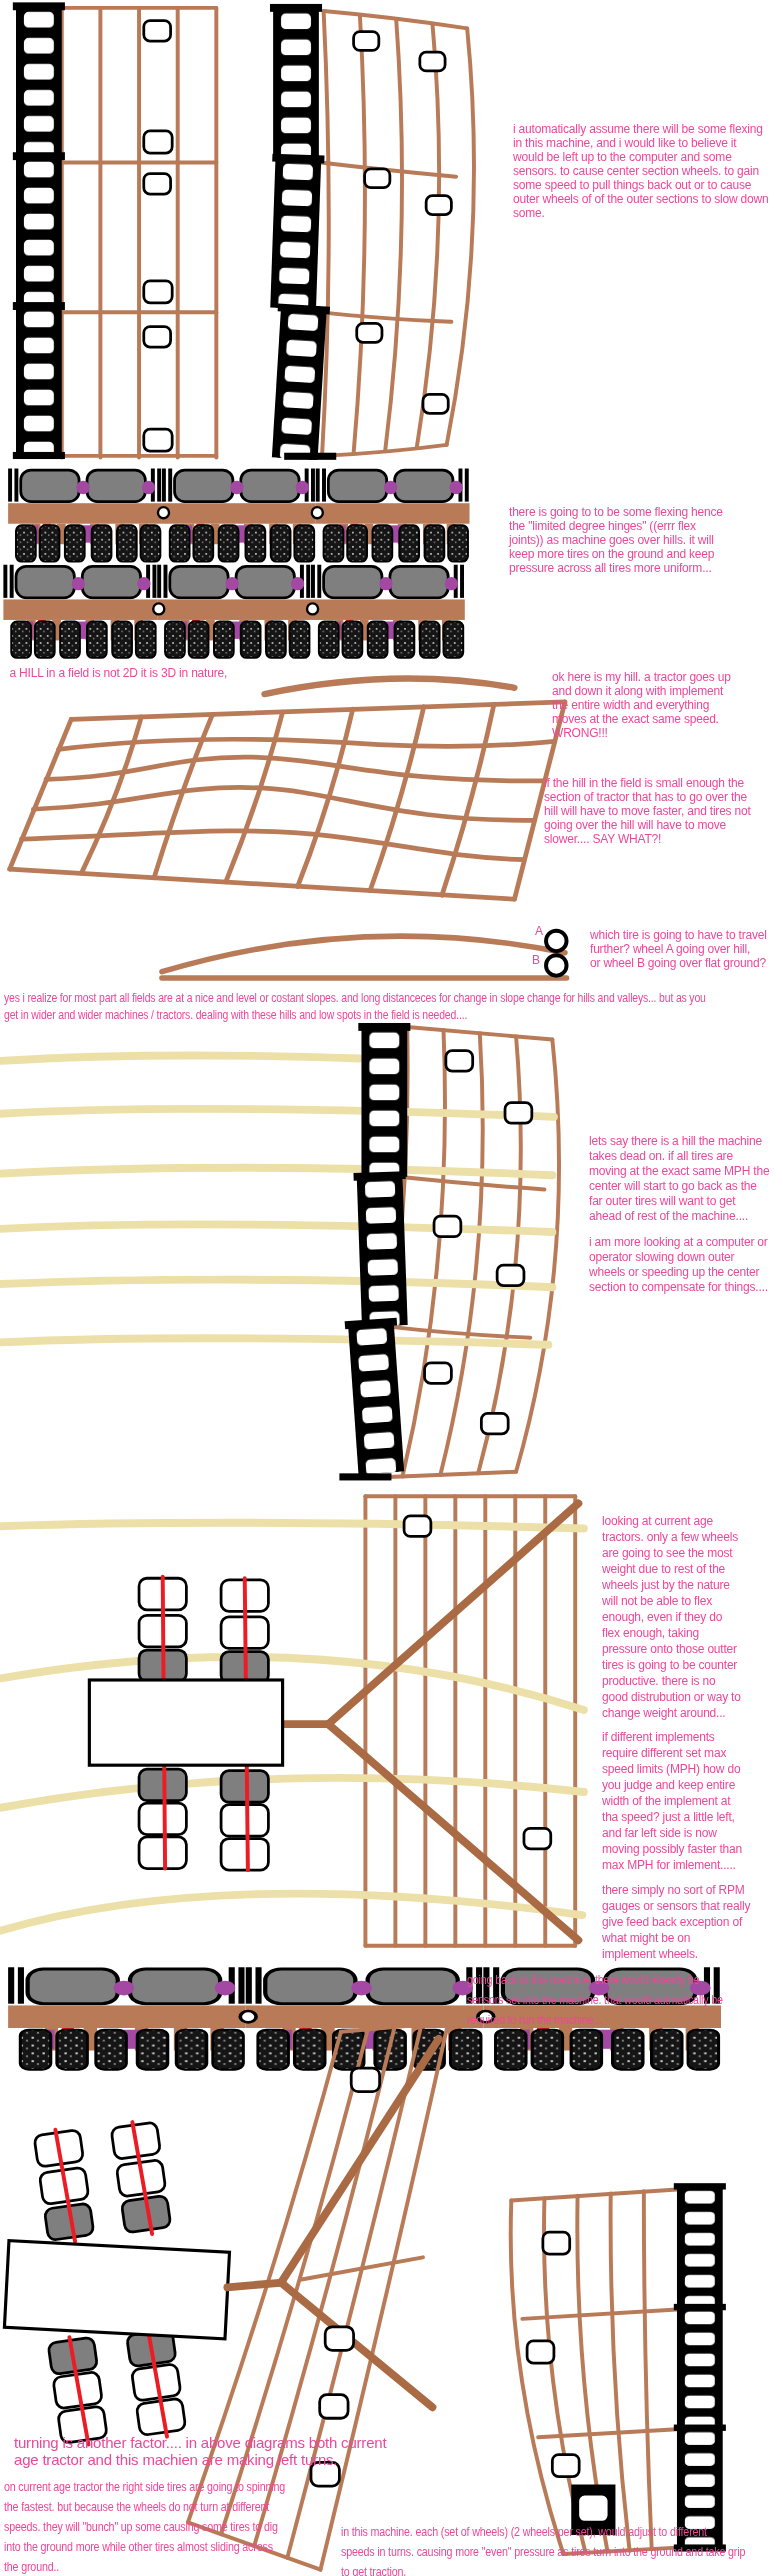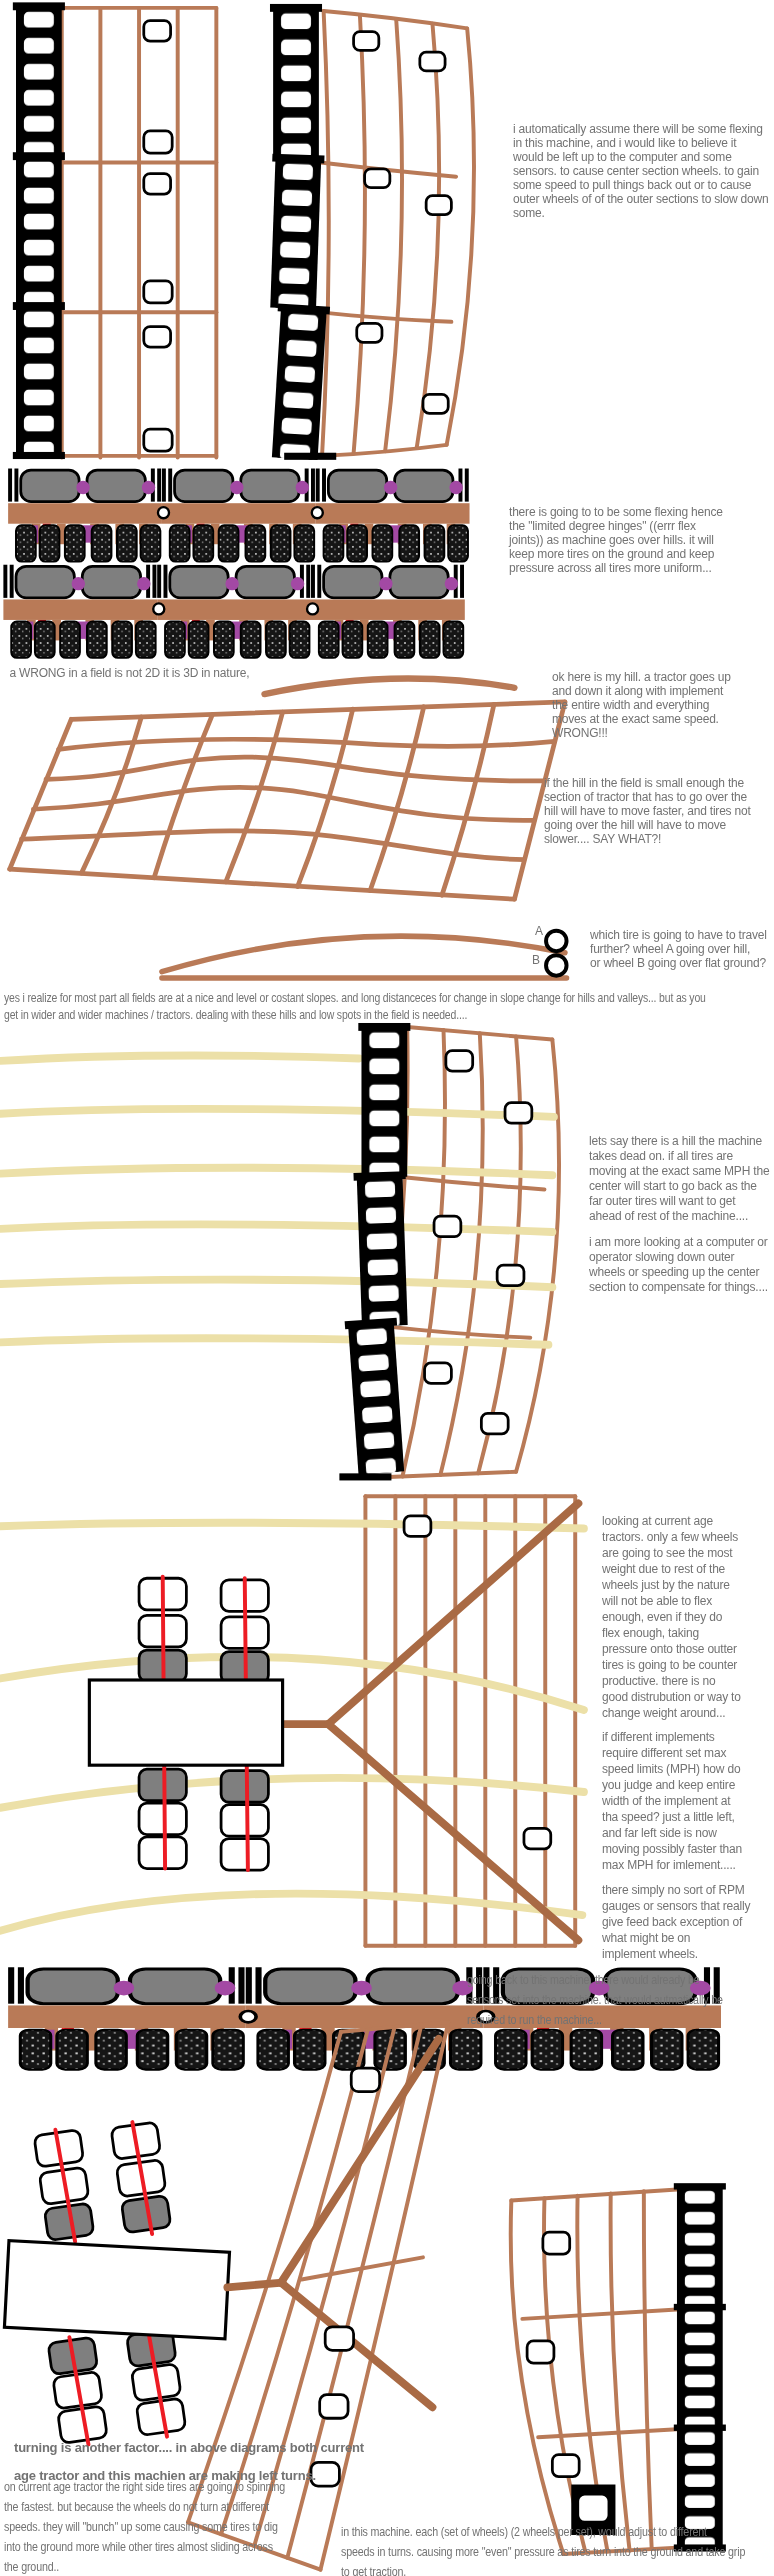--- a/index.html
+++ b/index.html
@@ -1,23 +1,23 @@
 <!DOCTYPE html>
 <html style="font-size:12.6px"><head>
 <meta charset="utf-8">
 <style>
   html,body{margin:0;padding:0;background:#ffffff;}
   #canvas{position:relative;width:775px;height:2576px;background:#ffffff;overflow:hidden;
-          font-family:"Liberation Sans",sans-serif;color:#737373;}
+          font-family:"Liberation Sans",sans-serif;color:#ec4899;}
   #art{position:absolute;left:0;top:0;z-index:1;}
   .t{position:absolute;white-space:pre-line;z-index:2;letter-spacing:-0.2px;}
   .s15{font-size:12px;line-height:14px;}
   .s15b{font-size:12px;line-height:15px;}
   .s15c{font-size:12px;line-height:16px;}
-  .s16{font-size:13px;line-height:28px;font-weight:bold;}
+  .s16{font-size:15px;line-height:17px;}
   .cond{transform-origin:0 0;transform:scaleX(0.85);}
   .cond2{transform-origin:0 0;transform:scaleX(0.78);}
   .ab{position:absolute;z-index:2;font-size:12px;}
 </style>
 </head>
 <body>
 
 <div id="canvas">
 
 <svg id="art" width="775" height="2576" viewBox="0 0 982 3266">
@@ -342,21 +342,21 @@
 would be left up to the computer and some
 sensors. to cause center section wheels. to gain
 some speed to pull things back out or to cause
 outer wheels of of the outer sections to slow down
 some.</div>
 <div class="t s15" style="left:509px;top:505px;width:252px;">there is going to to be some flexing hence
 the "limited degree hinges" ((errr flex
 joints))   as machine goes over hills. it will
 keep more tires on the ground and keep
 pressure across all tires more uniform...</div>
-<div class="t s15" style="left:9.5px;top:666px;width:331px;">a WRONG in a field is not 2D it is 3D in nature,</div>
+<div class="t s15" style="left:9.5px;top:666px;width:331px;">a HILL in a field is not 2D it is 3D in nature,</div>
 <div class="t s15" style="left:534px;top:670px;width:221px;margin-left:18px;">ok here is my hill. a tractor goes up
 and down it along with implement
 the entire width and everything
 moves at the exact same speed.
 WRONG!!!</div>
 <div class="t s15" style="left:544px;top:776px;width:237px;">if the hill in the field is small enough  the
 section of tractor that has to go over the
 hill will have to move faster, and tires not
 going over the hill will have to move
 slower....  SAY WHAT?!</div>

